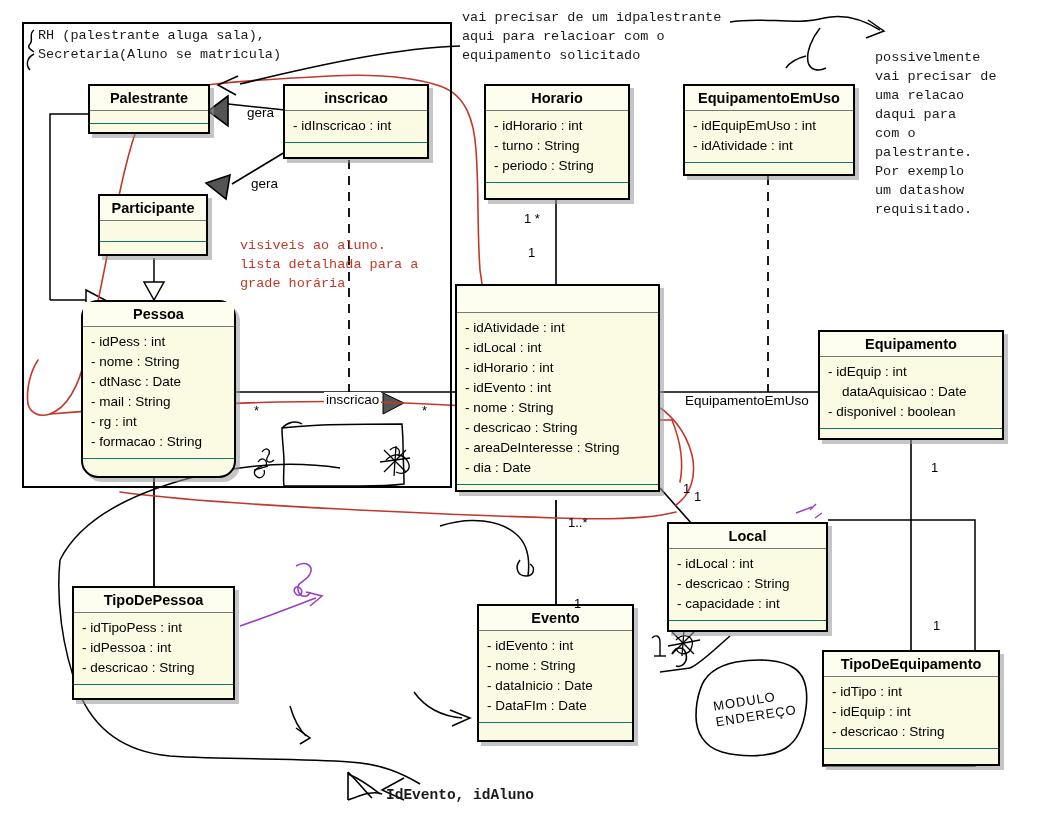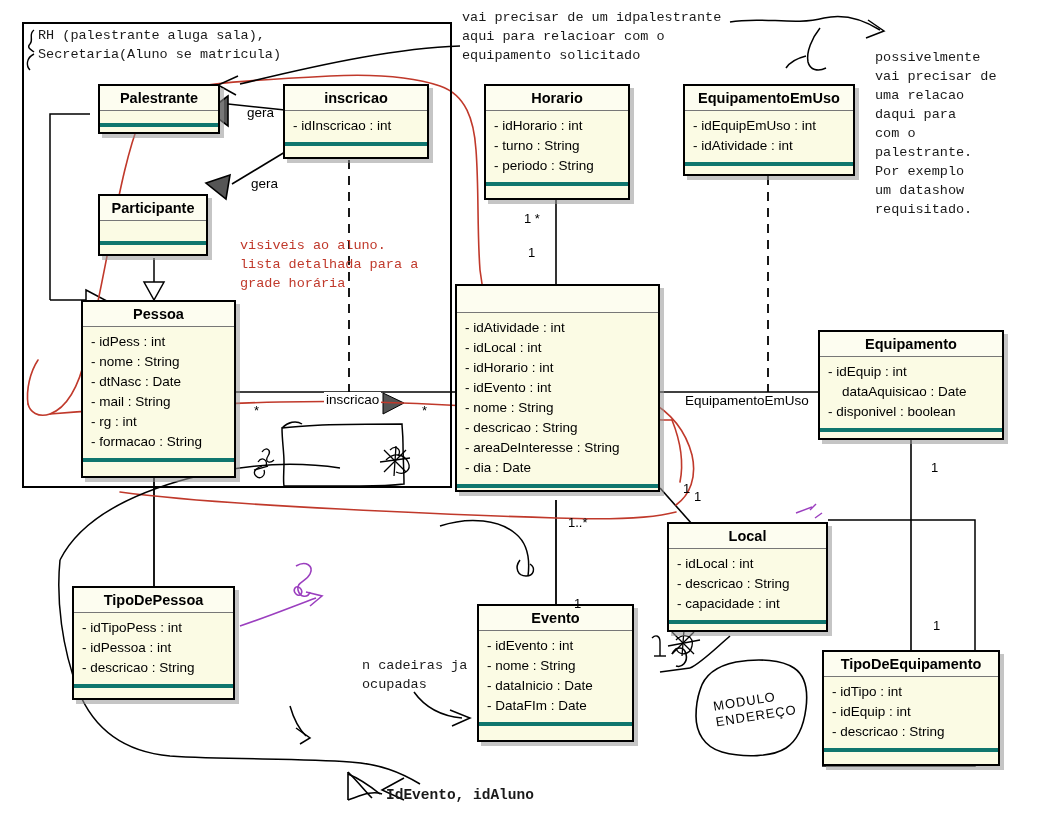--- a/index.html
+++ b/index.html
@@ -39,21 +39,21 @@
     font-weight: bold;
     font-size: 14.5px;
     color: #000;
     padding: 4px 4px 4px 4px;
     background: #fdfdf0;
     border-bottom: 1px solid #777;
     line-height: 16px;
     min-height: 16px;
   }
   .uml-attrs {
-    border-bottom: 4px solid #0f766e;
+    border-bottom: 1px solid #0f766e;
     padding: 5px 8px 6px 8px;
     min-height: 8px;
   }
   .uml-attrs div {
     font-size: 13.5px;
     line-height: 20px;
     color: #000;
     white-space: nowrap;
   }
   .uml-ops {
@@ -308,21 +308,21 @@
       <path d="M796,513 L812,507"></path>
       <path d="M810,510 L816,504"></path>
       <path d="M815,518 L822,513"></path>
     </g>
 
     <g stroke="#000" stroke-width="1" fill="#555">
       <path d="M820,391 L840,401 L820,412 z"></path>
     </g>
   </svg>
 
-  <div class="uml-class" style="left:88px; top:84px; width:122px; height:50px;margin-left:10px;">
+  <div class="uml-class" style="left:88px; top:84px; width:122px; height:50px;">
     <div class="uml-title">Palestrante</div>
     <div class="uml-attrs" style="min-height:6px;padding:3px;"></div>
     <div class="uml-ops" style="min-height:10px;"></div>
   </div>
 
   <div class="uml-class" style="left:283px; top:84px; width:146px; height:75px;">
     <div class="uml-title">inscricao</div>
     <div class="uml-attrs">
       <div>- idInscricao : int</div>
     </div>
@@ -347,21 +347,21 @@
 
   <div class="uml-class" style="left:683px; top:84px; width:172px; height:92px;">
     <div class="uml-title">EquipamentoEmUso</div>
     <div class="uml-attrs">
       <div>- idEquipEmUso : int</div>
       <div>- idAtividade : int</div>
     </div>
     <div class="uml-ops" style="min-height:10px;"></div>
   </div>
 
-  <div class="uml-class" style="left:81px; top:300px; width:155px; height:178px;">
+  <div class="uml-class" style="left:81px; top:300px; width:155px; height:178px;border-radius:17px;">
     <div class="uml-title">Pessoa</div>
     <div class="uml-attrs">
       <div>- idPess : int</div>
       <div>- nome : String</div>
       <div>- dtNasc : Date</div>
       <div>- mail : String</div>
       <div>- rg : int</div>
       <div>- formacao : String</div>
     </div>
     <div class="uml-ops" style="min-height:14px;"></div>
@@ -464,22 +464,20 @@
 palestrante.
 Por exemplo
 um datashow
 requisitado.</div>
 
   <div class="note red" style="left:240px; top:236px; width:200px;">visiveis ao aluno.
  lista detalhada para a
 grade horária</div>
 
 
-  <div class="note" style="left:362px; top:656px; width:140px;">n cadeiras ja
-ocupadas</div>
 
 
   <div class="note bold" style="left:386px; top:786px; width:220px;">IdEvento, idAluno</div>
 
   <div style="position:absolute; left:714px; top:690px; z-index:7; font-family:'Liberation Sans',sans-serif;
               font-size:13px; letter-spacing:1px; color:#000; transform:rotate(-9deg); line-height:16px; width:110px;">
     <span>MODULO ENDEREÇO</span>
   </div>
 
 </div>

